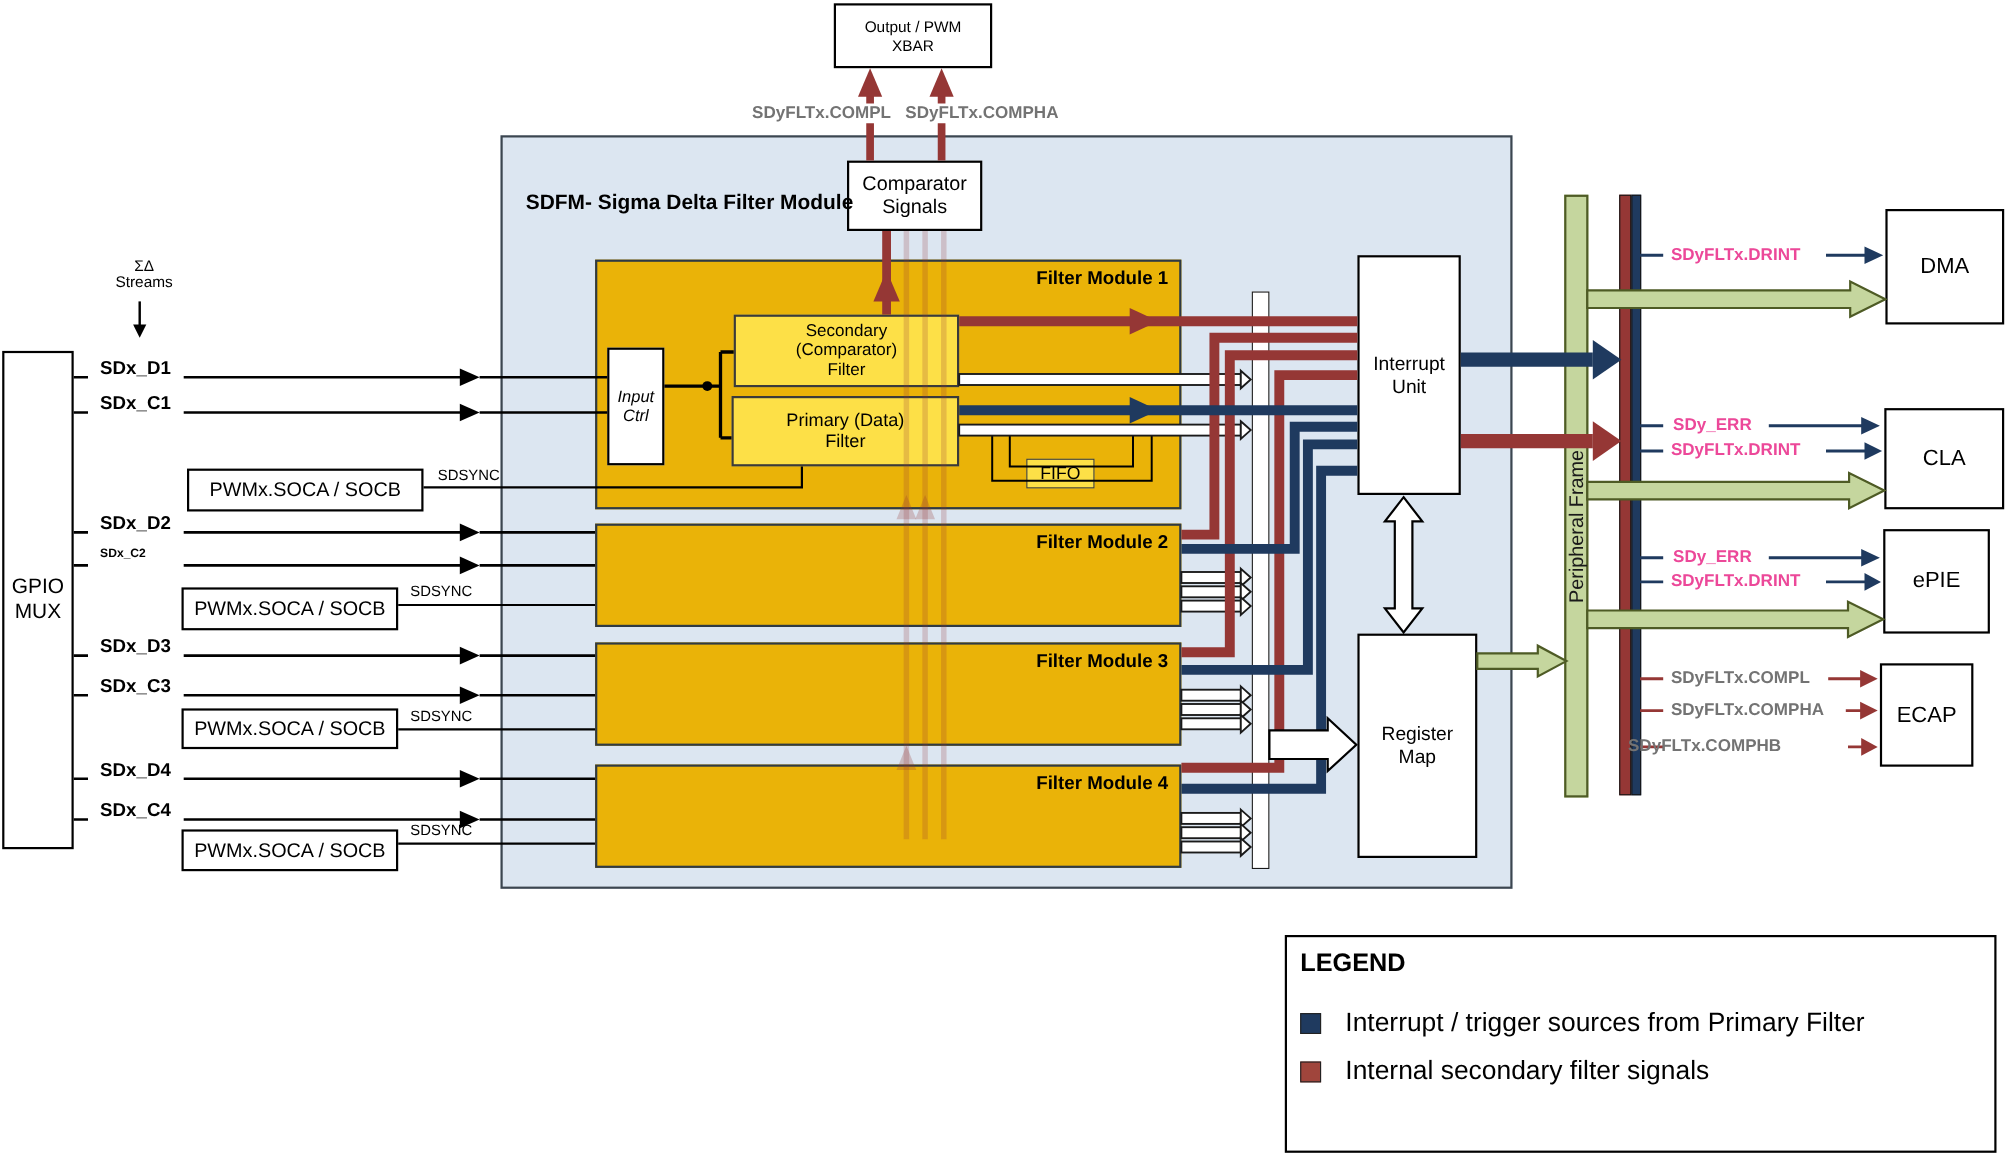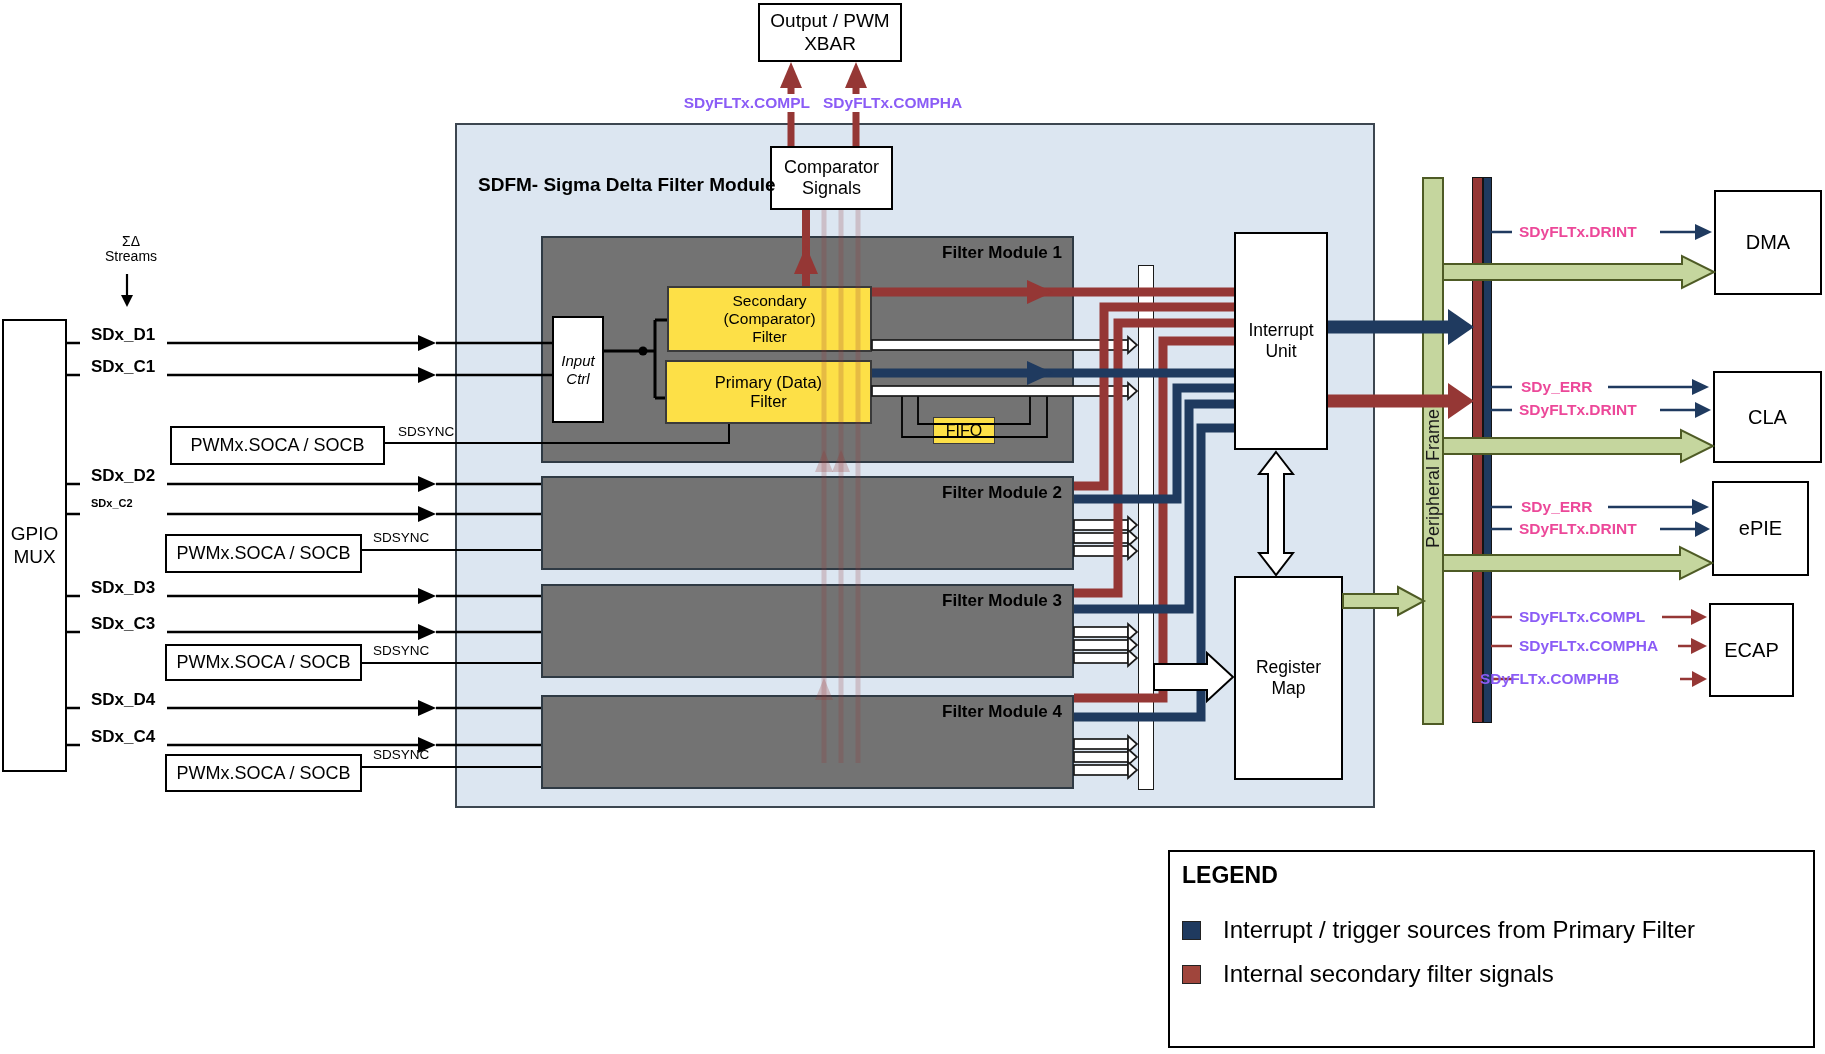--- a/index.html
+++ b/index.html
@@ -6,24 +6,24 @@
   body{width:1825px;height:1054px;position:relative;overflow:hidden;
        font-family:"Liberation Sans",sans-serif;color:#000;}
   .abs{position:absolute;}
   .box{position:absolute;border:2px solid #000;background:#fff;
        display:flex;align-items:center;justify-content:center;
        text-align:center;box-sizing:border-box;z-index:10;}
   .pre{white-space:pre-line;line-height:1.18;}
   .lbl{position:absolute;z-index:30;line-height:1.1;}
   .bold{font-weight:bold;}
   .it{font-style:italic;}
-  .red{color:#8b5cf6;}
+  .red{color:#737373;}
   .navy{color:#ec4899;}
   .gray{background:#fde047;border:2px solid #3a3a3a;}
-  .inner{background:#737373;border:2px solid #2f3a44;}
+  .inner{background:#eab308;border:2px solid #2f3a44;}
   svg{position:absolute;left:0;top:0;z-index:20;pointer-events:none;}
   .fmlabel{position:absolute;top:5px;right:10px;font-weight:bold;font-size:17px;}
   .vtext{writing-mode:vertical-rl;transform:rotate(180deg);font-size:18px;color:#1a1a1a;}
   .legend-row{display:flex;align-items:center;gap:22px;height:30px;margin-top:14px;}
   .sq{width:17px;height:17px;border:1px solid #222;flex:0 0 auto;}
   .sq-navy{background:#1f3a5f;}
   .sq-red{background:#a0453c;}
 </style>
 </head>
 <body>
@@ -37,21 +37,21 @@
 <div class="box inner" style="left:541px;top:476px;width:533px;height:94px;">
   <span class="fmlabel">Filter Module 2</span>
 </div>
 <div class="box inner" style="left:541px;top:584px;width:533px;height:94px;">
   <span class="fmlabel">Filter Module 3</span>
 </div>
 <div class="box inner" style="left:541px;top:695px;width:533px;height:94px;">
   <span class="fmlabel">Filter Module 4</span>
 </div>
 
-<div class="box pre" style="left:758px;top:3px;width:144px;height:59px;font-size:19px;">Output / PWM
+<div class="box pre" style="left:758px;top:3px;width:144px;height:59px;font-size:14px;">Output / PWM
 XBAR</div>
 
 <div class="box pre" style="left:770px;top:146px;width:123px;height:64px;font-size:18px;">Comparator
 Signals</div>
 
 <div class="box pre it" style="left:552px;top:316px;width:52px;height:107px;font-size:15px;">Input
 Ctrl</div>
 
 <div class="box pre gray" style="left:667px;top:286px;width:205px;height:66px;font-size:15.5px;">Secondary
 (Comparator)

